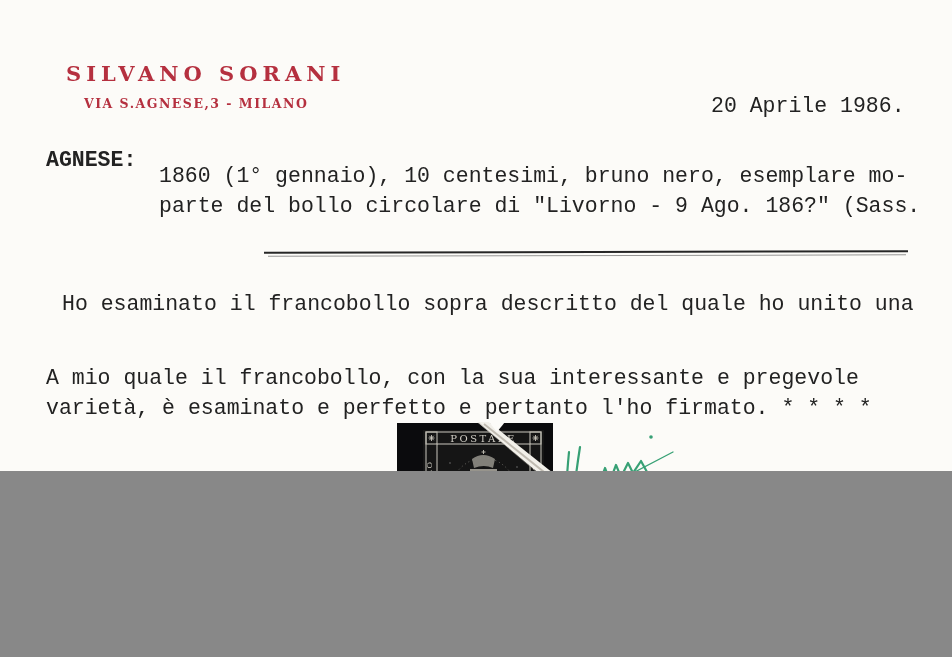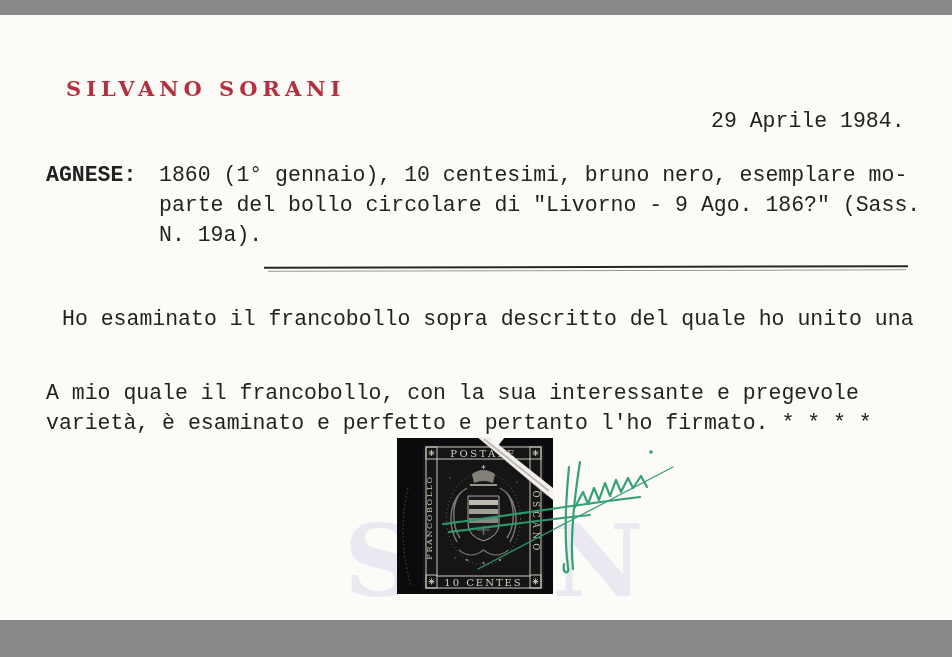--- a/index.html
+++ b/index.html
@@ -1,19 +1,19 @@
 <!DOCTYPE html>
 <html><head>
 <meta charset="utf-8">
 <style>
   html,body{margin:0;padding:0;background:#888;}
   .page{
     position:relative;
-    width:952px;height:605px;
-    margin:15px auto;
+    width:952px;height:471px;
+    margin:0 auto;
     background:#fcfbf8;
     overflow:hidden;
     font-family:"Liberation Mono","DejaVu Sans Mono",monospace;
     color:#1e1e1e;
   }
   
   .lh-name{
     position:absolute;left:66px;top:61px;
     font-family:"DejaVu Serif","Liberation Serif",serif;
     font-size:21px;font-weight:bold;letter-spacing:5px;
@@ -22,21 +22,21 @@
   .lh-address{
     position:absolute;left:84px;top:96px;
     font-family:"DejaVu Serif","Liberation Serif",serif;
     font-size:12.5px;font-weight:bold;letter-spacing:1.5px;
     color:#b5303f;
   }
   
   .tw{font-size:21.5px;line-height:30px;white-space:pre;color:#222;}
   .date{position:absolute;left:711px;top:91px;}
   .subject-label{position:absolute;left:46px;top:145px;font-weight:600;}
-  .subject-lines{position:absolute;left:159px;top:145px;}
+  .subject-lines{position:absolute;left:159px;top:161px;}
   .exam-lines{position:absolute;left:62px;top:289px;line-height:33px;}
   .opinion-lines{position:absolute;left:46px;top:363px;line-height:32px;}
   .rule{
     position:absolute;left:264px;top:251px;width:644px;height:6px;
   }
   .rule .r1{position:absolute;left:0;top:0;width:100%;height:0;border-top:2.5px solid #262626;transform:rotate(-0.15deg);}
   .rule .r2{position:absolute;left:4px;top:4px;width:99%;height:0;border-top:1px solid #444;opacity:.55;transform:rotate(-0.12deg);}
   
   .wm{
     position:absolute;top:487px;
@@ -46,28 +46,28 @@
   .wm-s{left:344px;}
   .wm-n{left:552px;}
   .stamp-wrap{position:absolute;left:340px;top:413px;width:380px;height:185px;z-index:2;}
 </style>
 </head>
 <body>
 
 <div class="page">
 
   <div class="lh-name">SILVANO SORANI</div>
+  <div class="lh-address">VIA S.AGNESE,3 - MILANO</div>
 
-  <div class="tw date">29 Aprile 1984.</div>
+  <div class="tw date">20 Aprile 1986.</div>
 
   <div class="tw subject-label">AGNESE:</div>
   <div class="subject-lines">
     <div class="tw">1860 (1° gennaio), 10 centesimi, bruno nero, esemplare mo-</div>
     <div class="tw">parte del bollo circolare di "Livorno - 9 Ago. 186?" (Sass.</div>
-    <div class="tw">N. 19a).</div>
   </div>
   <div class="rule">
     <div class="r1"></div>
       <div class="r2"></div>
   </div>
 
   <div class="exam-lines">
     <div class="tw">Ho esaminato il francobollo sopra descritto del quale ho unito una</div>
   </div>
 

